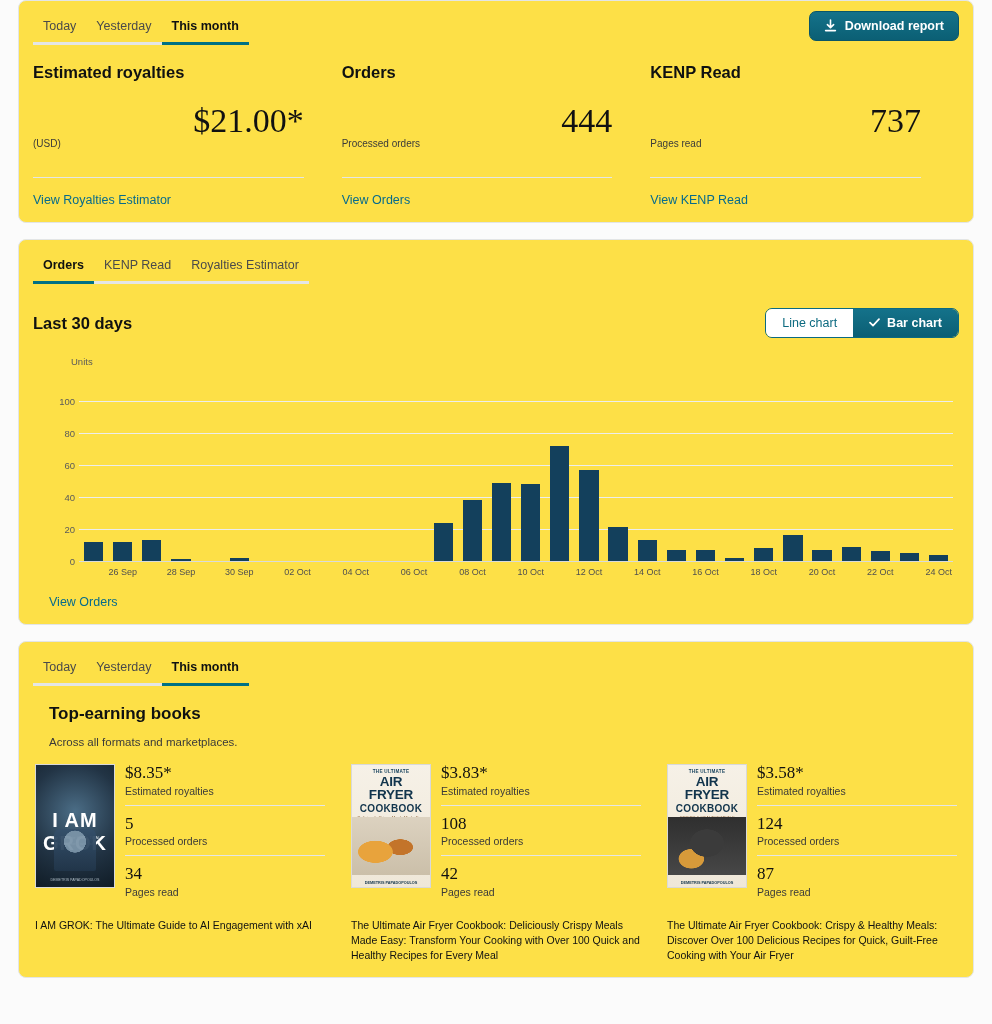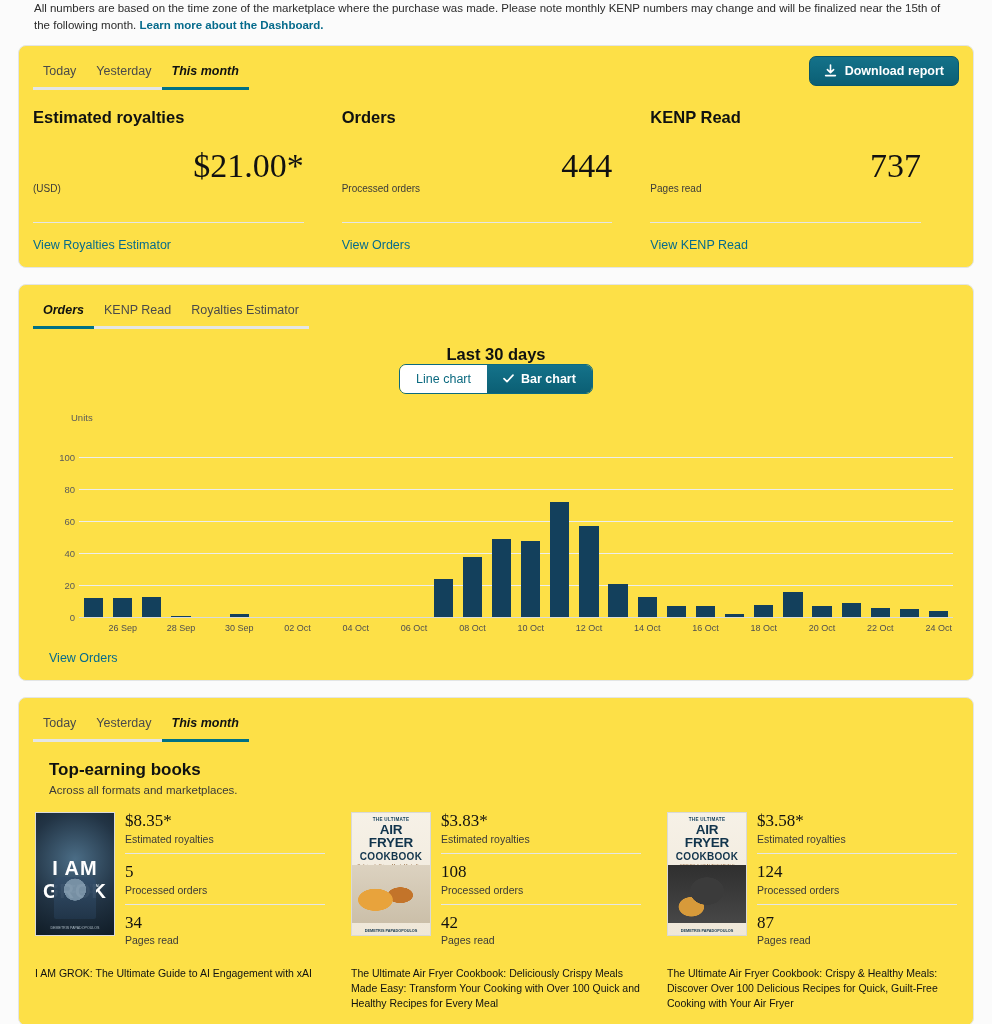--- a/index.html
+++ b/index.html
@@ -55,21 +55,20 @@
     color: #4a4a4a;
     padding: 4px 10px 9px 10px;
     border-bottom: 3px solid #e4e6e6;
     cursor: pointer;
     white-space: nowrap;
   }
   .tab.active {
     color: #0f1111;
     font-weight: bold;
     border-bottom-color: #007185;
-    font-style: italic;
   }
   .tabs-row {
     display: flex;
     justify-content: space-between;
     align-items: flex-start;
   }
 
   
   .btn-primary {
     display: inline-flex;
@@ -119,22 +118,21 @@
     font-size: 12.5px;
     color: #066b8c;
     text-decoration: none;
   }
 
   
   .chart-head {
     display: flex;
     justify-content: space-between;
     align-items: center;
-    margin-top: 16px;
-    flex-direction: column;
+    margin-top: 24px;
   }
   .chart-title {
     font-size: 16.5px;
     font-weight: bold;
     margin: 0;
   }
   .seg {
     display: flex;
     border-radius: 7px;
     overflow: hidden;
@@ -218,21 +216,21 @@
     font-size: 12.5px;
     color: #066b8c;
     text-decoration: none;
     margin: 34px 0 0 16px;
   }
 
   
   .books-title {
     font-size: 17px;
     font-weight: bold;
-    margin: 18px 0 4px 16px;
+    margin: 18px 0 12px 16px;
   }
   .books-sub {
     font-size: 11.5px;
     color: #3a3a3a;
     margin: 0 0 16px 16px;
   }
   .books {
     display: flex;
     gap: 26px;
     padding: 0 2px;
@@ -363,24 +361,20 @@
     color: #0f1111;
     line-height: 1.42;
     margin-top: 12px;
   }
 </style>
 </head>
 <body>
 
 <div class="page">
 
-  <p class="page-desc">
-    <span>All numbers are based on the time zone of the marketplace where the purchase was made. Please note monthly KENP numbers may change and will be finalized near the 15th of the following month.</span>
-    <a href="#">Learn more about the Dashboard.</a>
-  </p>
 
   <div class="card">
     <div class="tabs-row">
       <div class="tabs">
         <div class="tab">Today</div>
         <div class="tab">Yesterday</div>
         <div class="tab active">This month</div>
       </div>
       <button class="btn-primary">
         <span>

